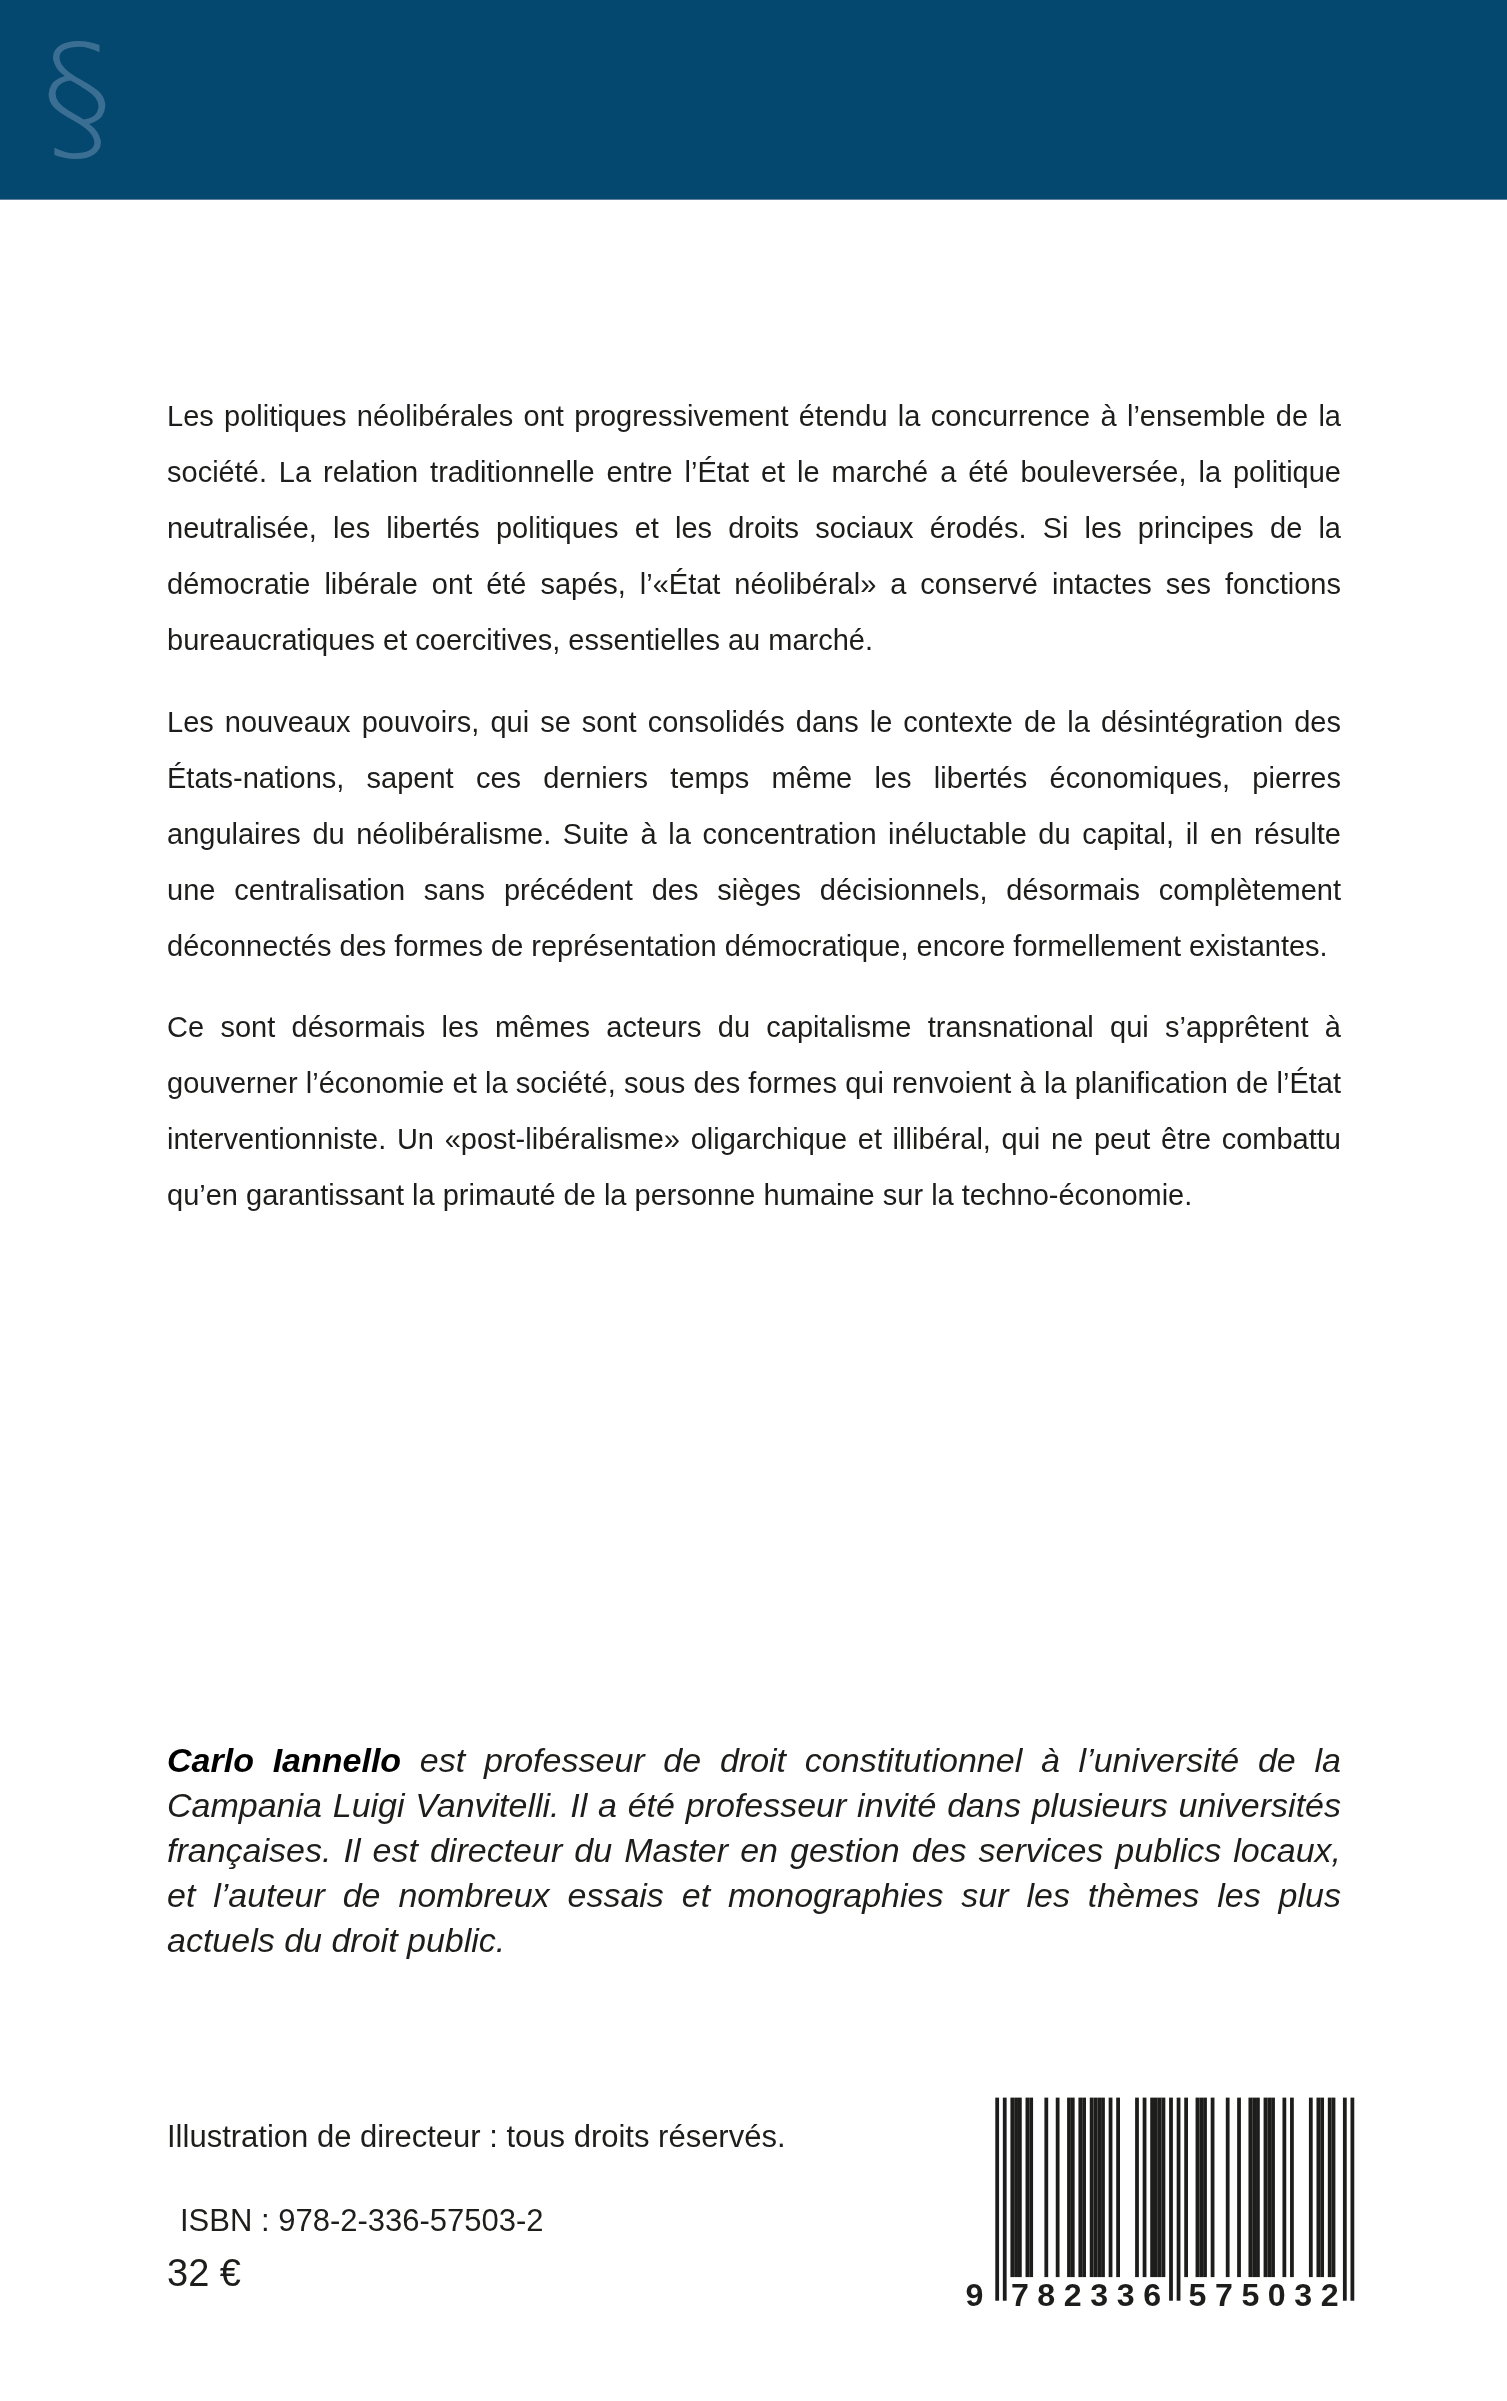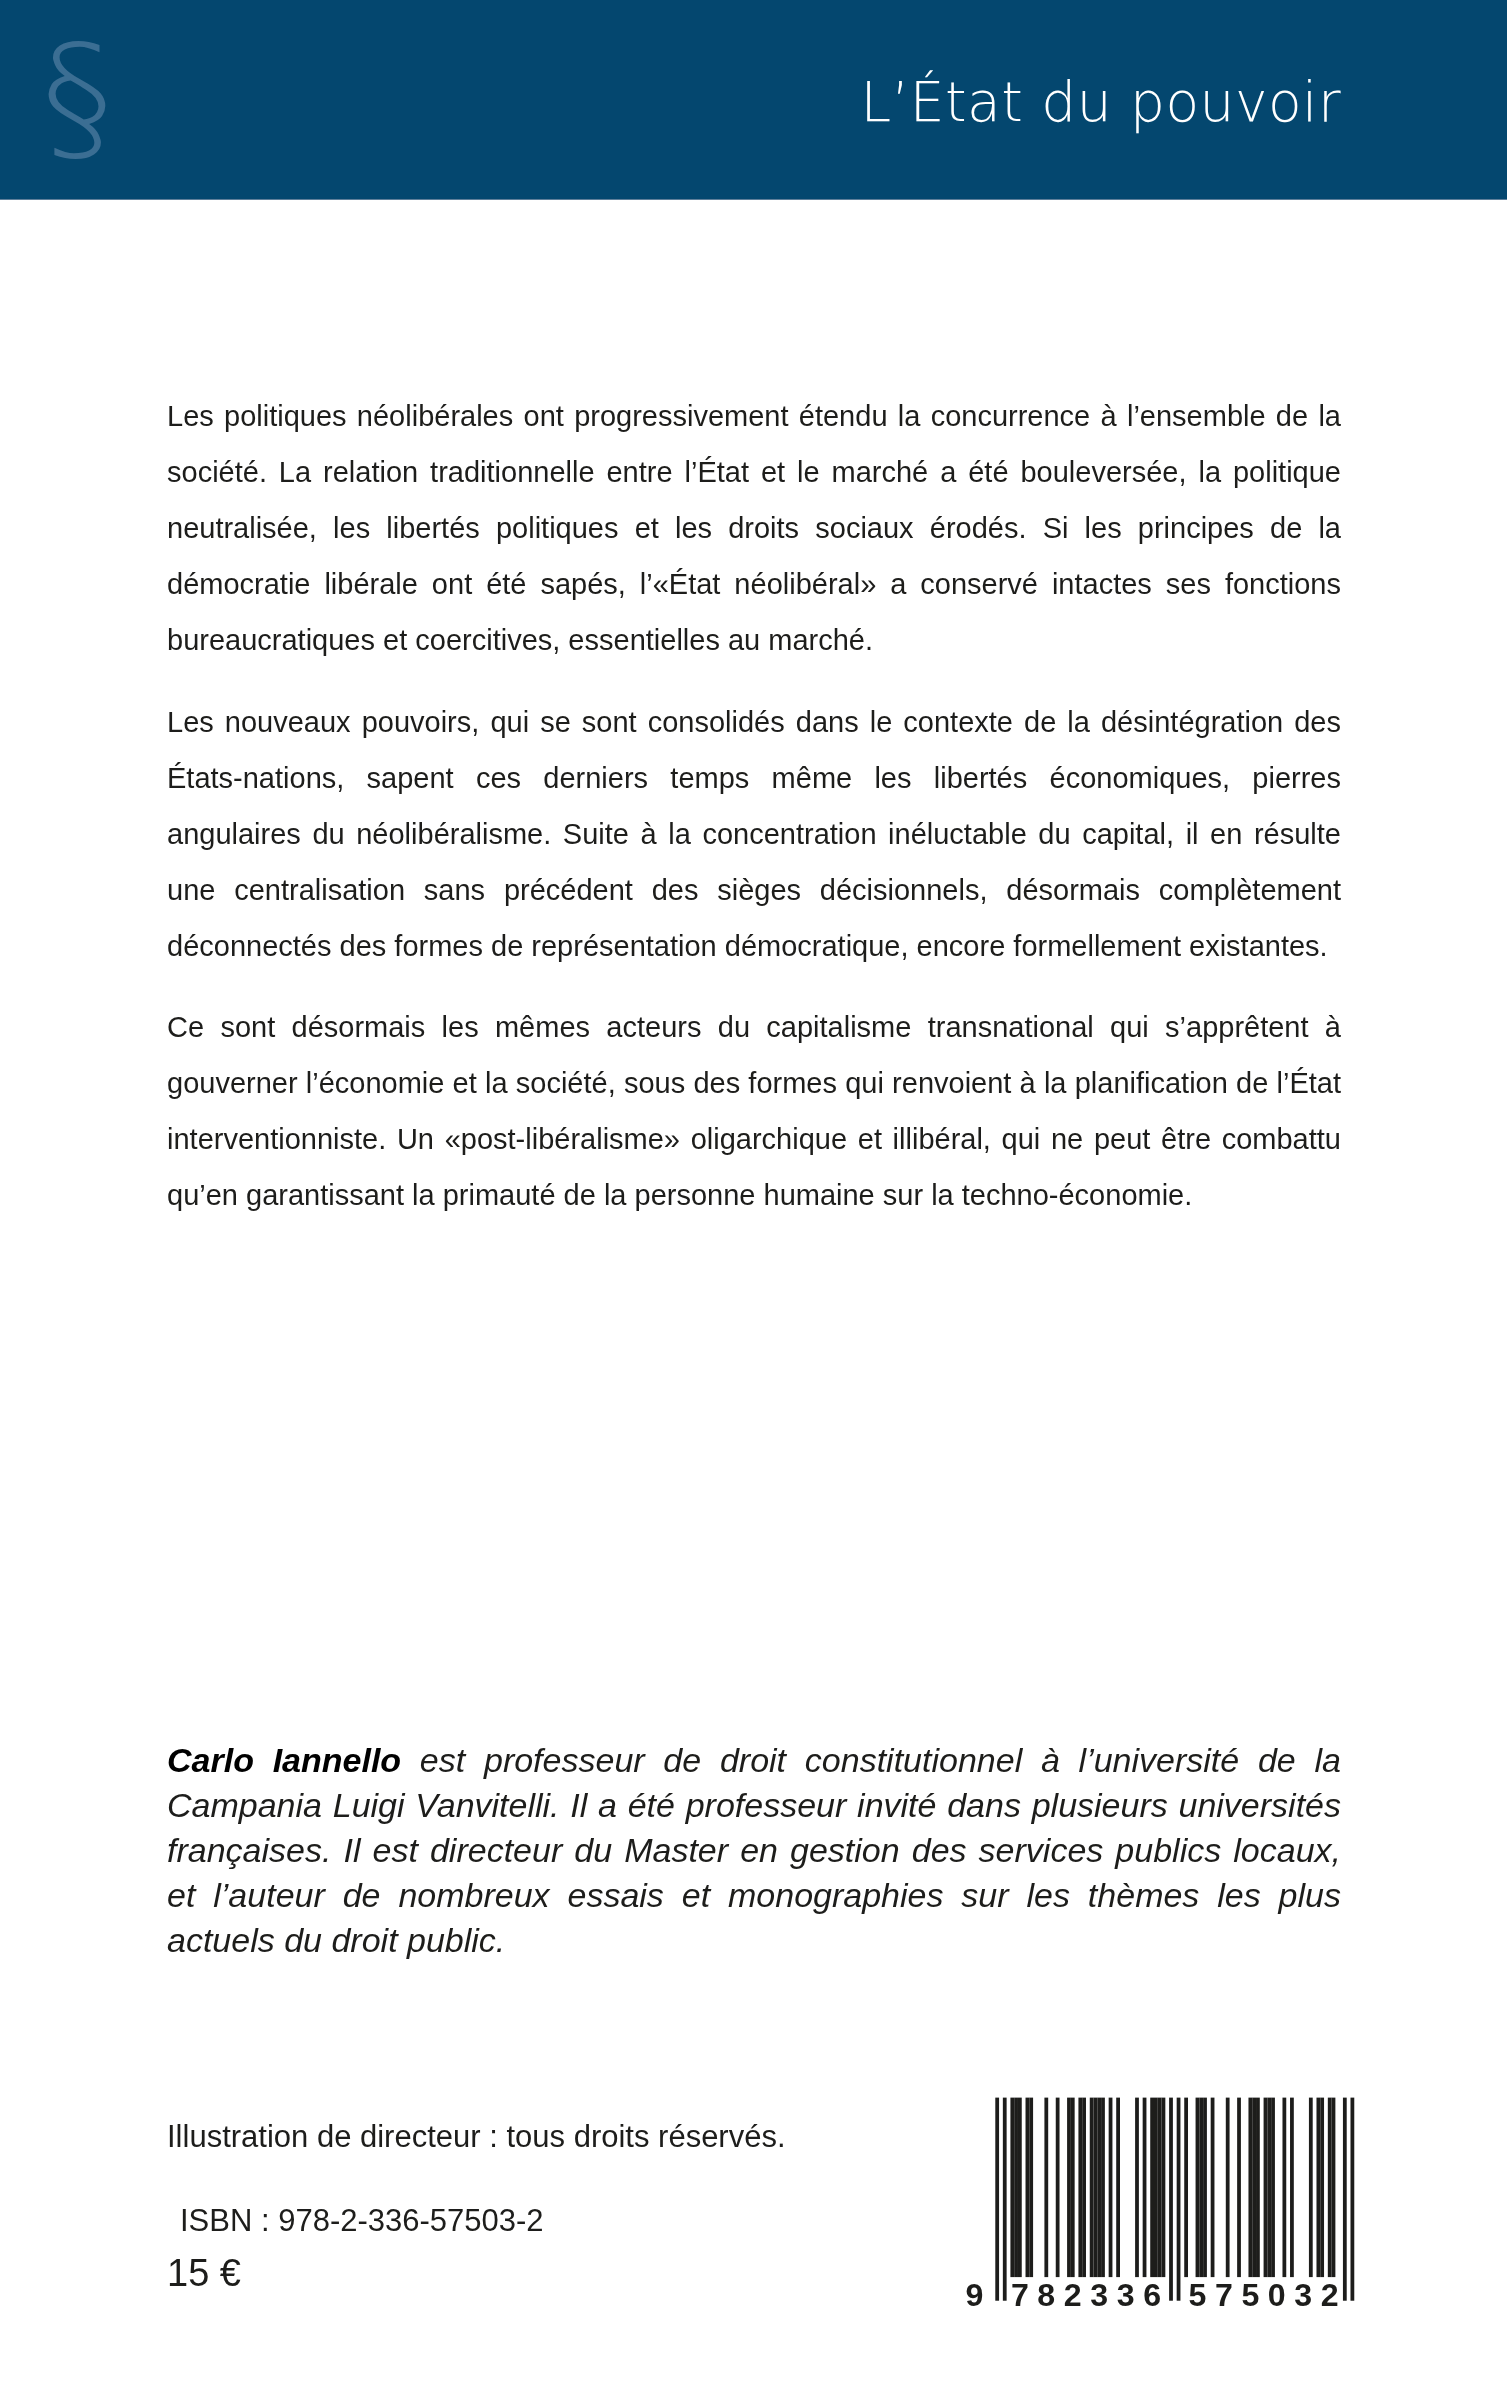--- a/index.html
+++ b/index.html
@@ -27,34 +27,33 @@
     .price { position: absolute; left: 167px; top: 2250px; font-size: 38px; line-height: 47px;
              font-family: "Liberation Sans", sans-serif; color: #1d1d1b; }
     .barcode { position: absolute; left: 946px; top: 2091px; width: 416px; height: 222px; }
     .barcode svg { display: block; }
   </style>
 </head>
 <body>
 
 <div class="header">
   <div class="section-mark">§</div>
-  <div class="series-title">L’État du pouvoir</div>
 </div>
 
 <div class="summary">
   <p>Les politiques néolibérales ont progressivement étendu la concurrence à l’ensemble de la société. La relation traditionnelle entre l’État et le marché a été bouleversée, la politique neutralisée, les libertés politiques et les droits sociaux érodés. Si les principes de la démocratie libérale ont été sapés, l’«État néolibéral» a conservé intactes ses fonctions bureaucratiques et coercitives, essentielles au marché.</p>
   <p>Les nouveaux pouvoirs, qui se sont consolidés dans le contexte de la désintégration des États-nations, sapent ces derniers temps même les libertés économiques, pierres angulaires du néolibéralisme. Suite à la concentration inéluctable du capital, il en résulte une centralisation sans précédent des sièges décisionnels, désormais complètement déconnectés des formes de représentation démocratique, encore formellement existantes.</p>
   <p>Ce sont désormais les mêmes acteurs du capitalisme transnational qui s’apprêtent à gouverner l’économie et la société, sous des formes qui renvoient à la planification de l’État interventionniste. Un «post-libéralisme» oligarchique et illibéral, qui ne peut être combattu qu’en garantissant la primauté de la personne humaine sur la techno-économie.</p>
 </div>
 
 <div class="bio"><span class="author">Carlo Iannello</span><span> est professeur de droit constitutionnel à l’université de la Campania Luigi Vanvitelli. Il a été professeur invité dans plusieurs universités françaises. Il est directeur du Master en gestion des services publics locaux, et l’auteur de nombreux essais et monographies sur les thèmes les plus actuels du droit public.</span></div>
 
 <div class="credits">Illustration de directeur : tous droits réservés.</div>
 <div class="isbn">ISBN : 978-2-336-57503-2</div>
-<div class="price">15 €</div>
+<div class="price">32 €</div>
 
 <div class="barcode">
   <svg width="416" height="222" viewBox="0 0 440 235" xmlns="http://www.w3.org/2000/svg" id="barcode-svg">
       <rect x="52" y="7" width="4" height="215" fill="#1d1d1b"></rect>
       <rect x="60" y="7" width="4" height="215" fill="#1d1d1b"></rect>
       <rect x="68" y="7" width="4" height="190" fill="#1d1d1b"></rect>
       <rect x="72" y="7" width="4" height="190" fill="#1d1d1b"></rect>
       <rect x="76" y="7" width="4" height="190" fill="#1d1d1b"></rect>
       <rect x="84" y="7" width="4" height="190" fill="#1d1d1b"></rect>
       <rect x="88" y="7" width="4" height="190" fill="#1d1d1b"></rect>

